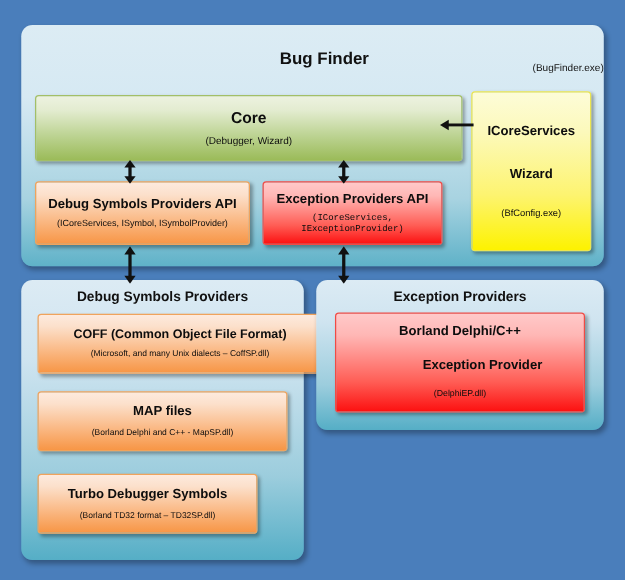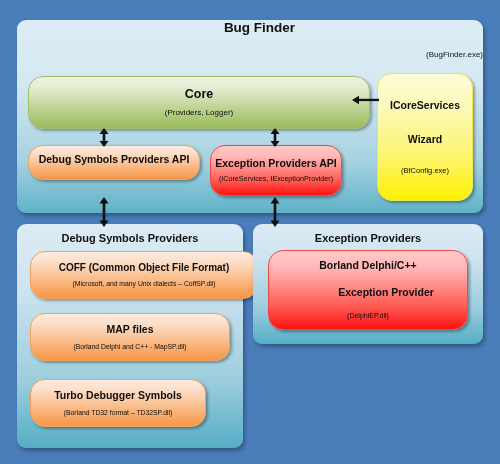--- a/index.html
+++ b/index.html
@@ -39,21 +39,21 @@
   }
 
   #bugfinder-panel {
     left: 17px;
     top: 20px;
     width: 466px;
     height: 193px;
     background: linear-gradient(180deg, #dcecf4 0%, #d6e9f3 30%, #a8d3e1 72%, #5fb2c8 100%);
   }
   #bugfinder-title {
-    top: 0;
+    top: 19px;
     font-size: 13.5px;
     padding-left: 19px;
   }
   #bugfinder-sub {
     position: absolute;
     left: 0; right: 0;
     top: 30px;
     text-align: right;
     font-size: 8px;
     color: #111111;
@@ -72,21 +72,21 @@
     height: 120px;
   }
   #dsp-panel-title, #ep-panel-title {
     top: 8px;
     font-size: 11px;
   }
 
   
   .box {
     position: absolute;
-    border-radius: 15px;
+    border-radius: 3px;
     box-sizing: border-box;
     box-shadow: 2px 2px 3px rgba(0,0,0,0.33);
     display: flex;
     flex-direction: column;
     align-items: center;
     justify-content: center;
     text-align: center;
     overflow: hidden;
   }
   .box .title {
@@ -123,33 +123,33 @@
     width: 342px;
     height: 53px;
   }
   #core-box .title { font-size: 12.5px; margin-bottom: 5px; }
   #core-box .sub  { font-size: 8px; }
 
   #dsapi-box {
     left: 28px;
     top: 145px;
     width: 172px;
-    height: 35px;
+    height: 51px;
   }
   #dsapi-box .title { font-size: 10.5px; margin-bottom: 5px; }
   #dsapi-box .sub  { font-size: 7.2px; }
 
   #epapi-box {
     left: 210px;
     top: 145px;
-    width: 132px;
+    width: 144px;
     height: 51px;
   }
   #epapi-box .title { font-size: 10.5px; margin-bottom: 5px; }
-  #epapi-box .sub  { font-size: 7.2px; }
+  #epapi-box .sub  { font-size: 7.2px; font-family: Liberation Mono, monospace; }
 
   #wizard-box {
     left: 377px;
     top: 73px;
     width: 96px;
     height: 128px;
   }
   #wizard-box .title { font-size: 10.5px; }
   #wizard-box .title.l2 { margin-top: 20px; }
   #wizard-box .sub { font-size: 7.5px; margin-top: 20px; }
@@ -202,25 +202,26 @@
 
 <div id="canvas">
 
   <div class="panel" id="bugfinder-panel">
     <div class="panel-title" id="bugfinder-title">Bug Finder</div>
     <div id="bugfinder-sub">(BugFinder.exe)</div>
   </div>
 
   <div class="box box-green" id="core-box">
     <div class="title">Core</div>
-    <div class="sub">(Providers, Logger)</div>
+    <div class="sub">(Debugger, Wizard)</div>
   </div>
 
   <div class="box box-orange" id="dsapi-box">
     <div class="title">Debug Symbols Providers API</div>
+    <div class="sub">(ICoreServices, ISymbol, ISymbolProvider)</div>
   </div>
 
   <div class="box box-red" id="epapi-box">
     <div class="title">Exception Providers API</div>
     <div class="sub">(ICoreServices, IExceptionProvider)</div>
   </div>
 
   <div class="box box-yellow" id="wizard-box">
     <div class="title">ICoreServices</div>
     <div class="title l2">Wizard</div>

